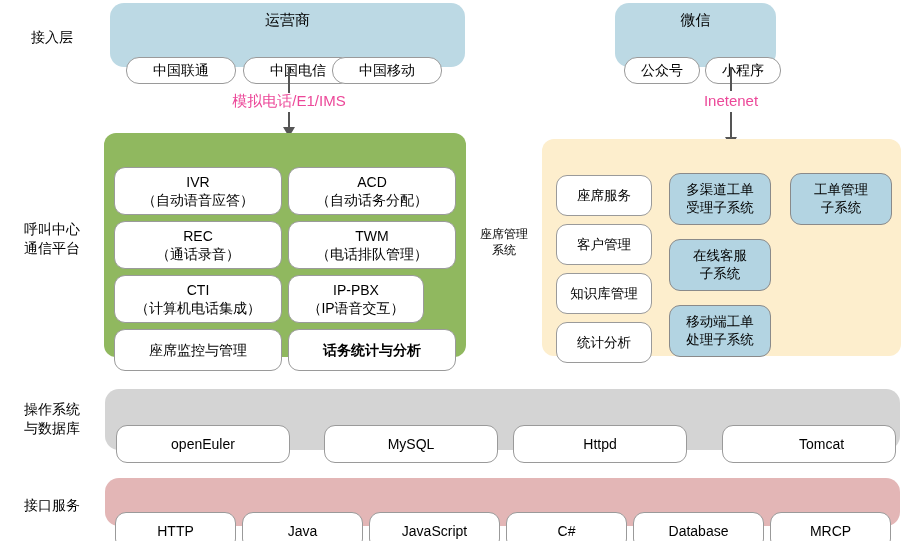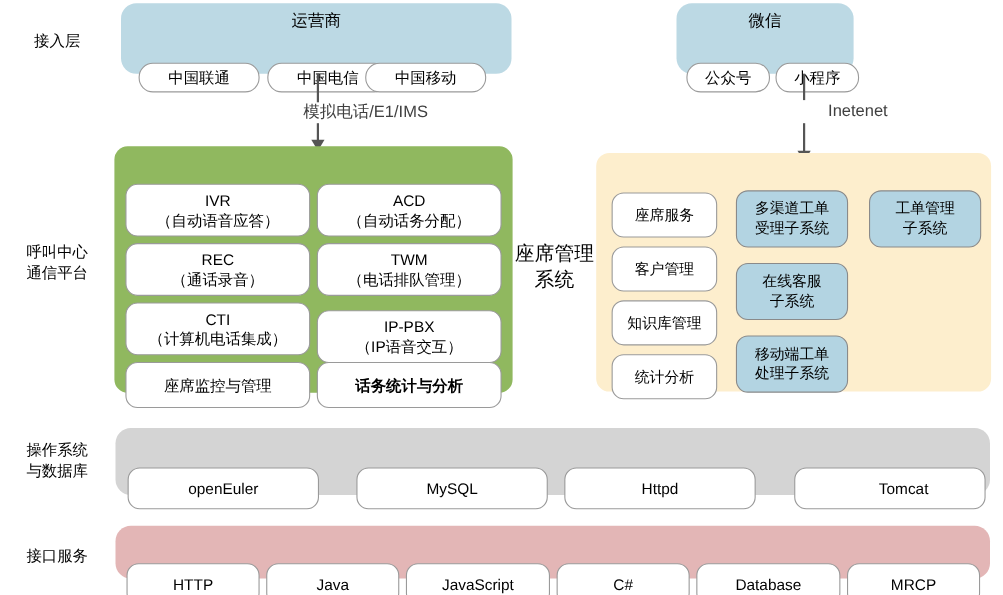--- a/index.html
+++ b/index.html
@@ -80,32 +80,32 @@
   }
   .arrow-head {
     width: 0;
     height: 0;
     border-left: 6px solid transparent;
     border-right: 6px solid transparent;
     border-top: 10px solid #555555;
   }
   .conn-label {
     font-size: 15px;
-    color: #404040;
+    color: #ec4899;
     white-space: nowrap;
-    text-align: right;
+    text-align: center;
   }
 
   
   .side-label {
     display: flex;
     align-items: center;
     justify-content: center;
     text-align: center;
-    font-size: 18px;
+    font-size: 12px;
     line-height: 1.35;
     white-space: pre-line;
     color: #000;
   }
 </style>
 </head>
 <body>
 
 <div id="canvas">
 
@@ -151,21 +151,21 @@
       <span><span>CTI</span><br><span>（计算机电话集成）</span></span>
     </div>
     <div class="abs node" style="left:10px; top:172px; width:168px; height:42px;">座席监控与管理</div>
 
     <div class="abs node" style="left:184px; top:10px; width:168px; height:48px;">
       <span><span>ACD</span><br><span>（自动话务分配）</span></span>
     </div>
     <div class="abs node" style="left:184px; top:64px; width:168px; height:48px;">
       <span><span>TWM</span><br><span>（电话排队管理）</span></span>
     </div>
-    <div class="abs node" style="left:184px; top:125px; width:168px; height:48px;">
+    <div class="abs node" style="left:184px; top:118px; width:136px; height:48px;">
       <span><span>IP-PBX</span><br><span>（IP语音交互）</span></span>
     </div>
     <div class="abs node" style="left:184px; top:172px; width:168px; height:42px;font-weight:bold;">话务统计与分析</div>
   </div>
 
   <div class="abs side-label" style="left:466px; top:218px; width:76px; height:48px;">座席管理
 系统</div>
 
   <div class="abs group group-yellow" style="left:542px; top:139px; width:359px; height:217px;">
 

